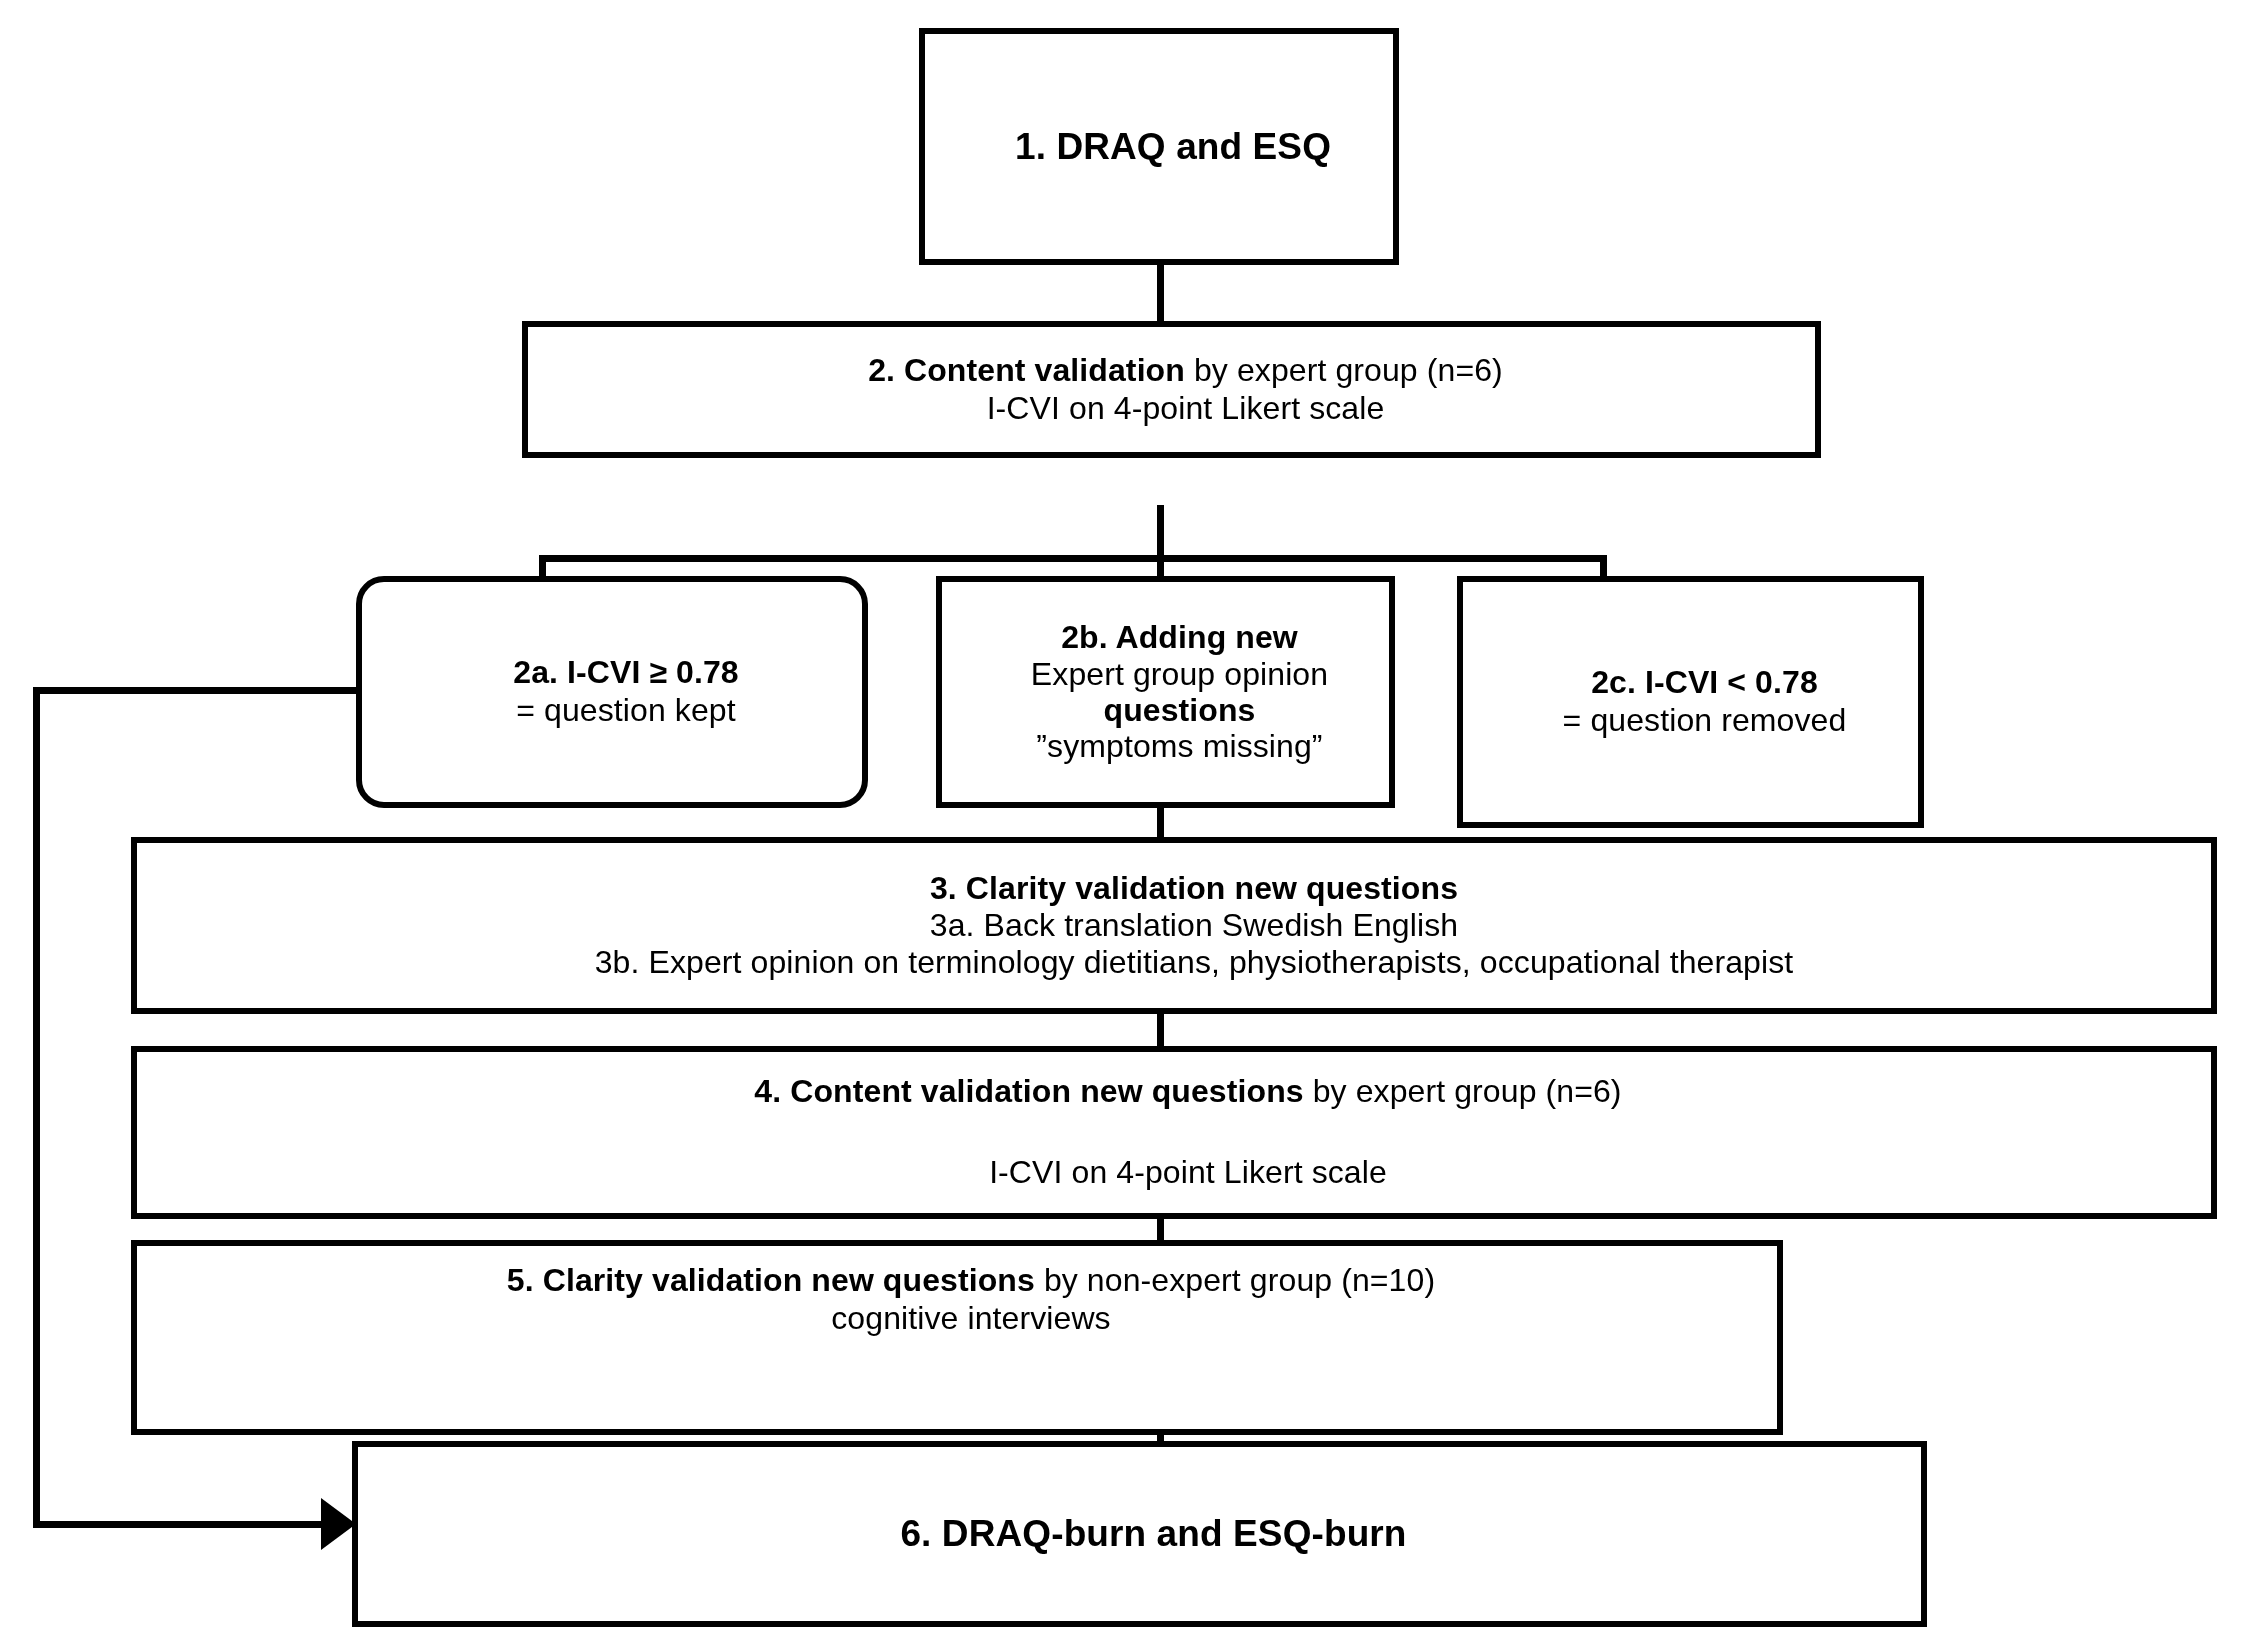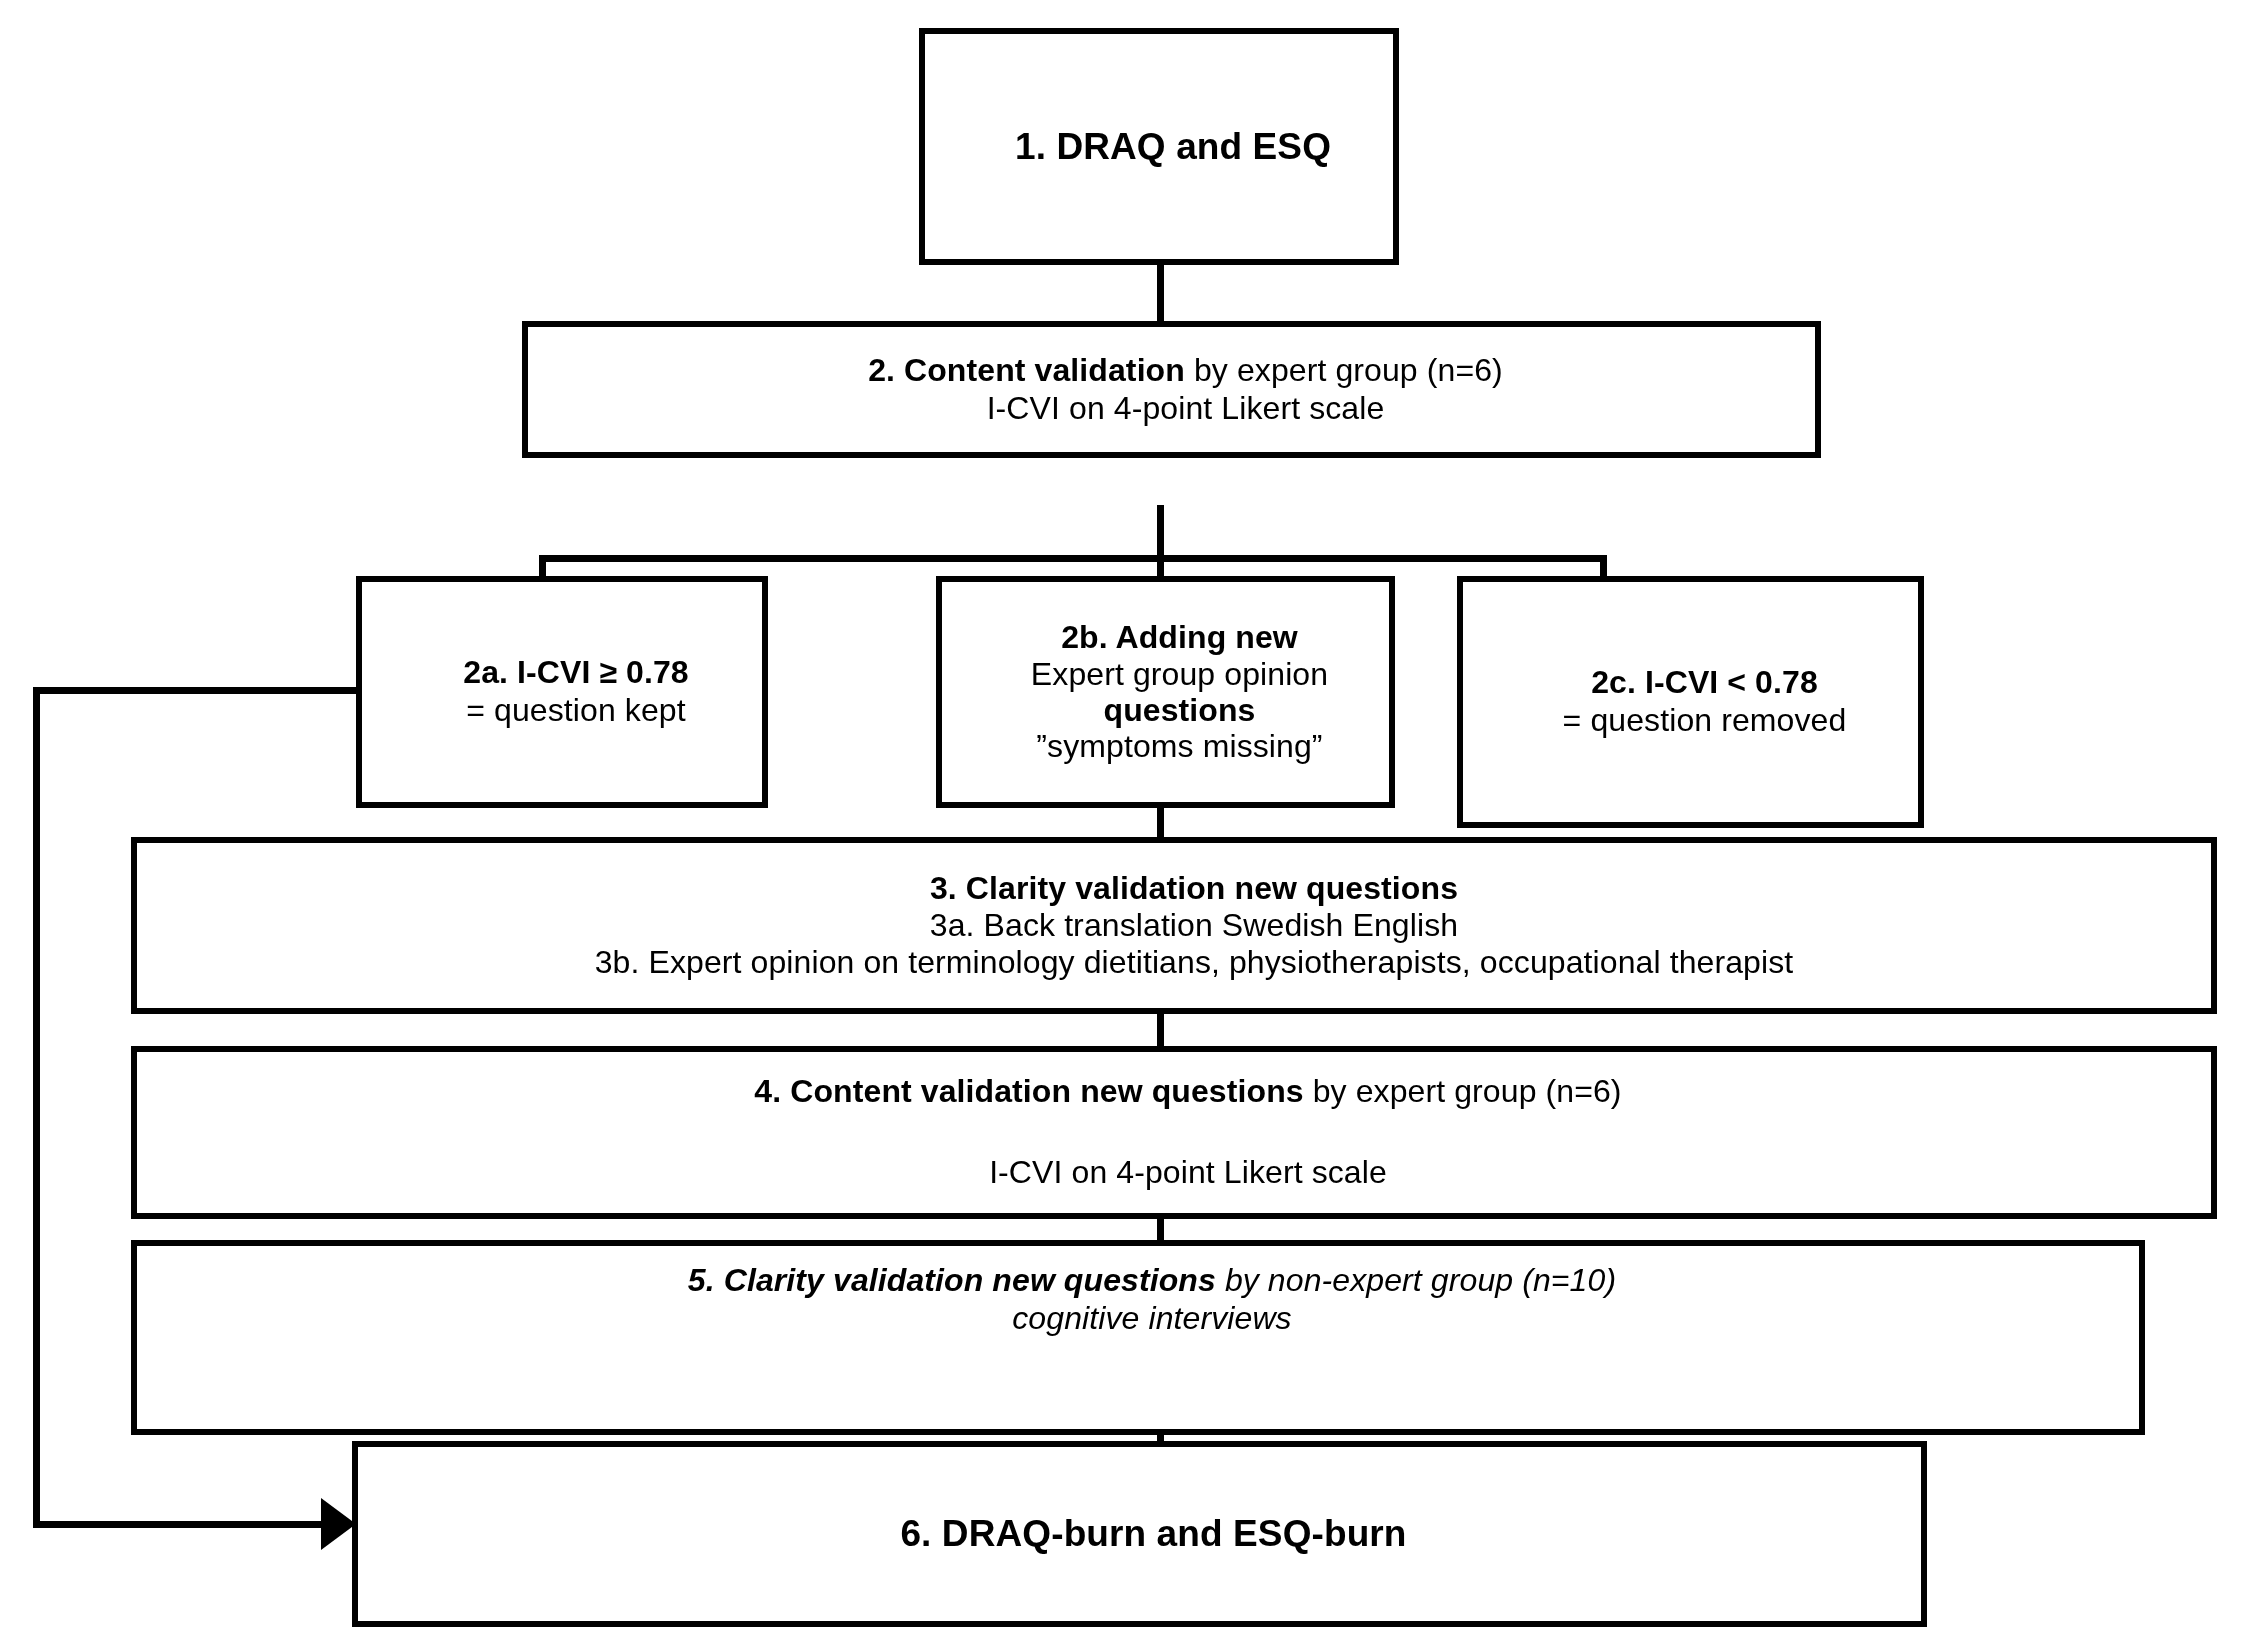--- a/index.html
+++ b/index.html
@@ -39,26 +39,26 @@
     letter-spacing: 0.1px;
     white-space: nowrap;
     padding-left: 28px;
   }
   .node .line.b { font-weight: 700; }
   .node .line .bold { font-weight: 700; }
 
   
   #node-1  { left: 919px; top: 28px;   width: 480px;  height: 237px; }
   #node-2  { left: 522px;  top: 321px;  width: 1299px; height: 137px; }
-  #node-2a { left: 356px;  top: 576px;  width: 412px;  height: 232px; }
+  #node-2a { left: 356px;  top: 576px;  width: 512px;  height: 232px; border-radius: 28px; }
   #node-2b { left: 936px; top: 576px;  width: 459px;  height: 232px; }
   #node-2c { left: 1457px; top: 576px;  width: 467px;  height: 252px; }
   #node-3  { left: 131px;  top: 837px; width: 2086px; height: 177px; }
   #node-4  { left: 131px;  top: 1046px; width: 2086px; height: 173px; }
-  #node-5  { left: 131px;  top: 1240px; width: 2014px; height: 195px; font-style: italic; }
+  #node-5  { left: 131px;  top: 1240px; width: 1652px; height: 195px; }
   #node-6  { left: 352px;  top: 1441px; width: 1575px; height: 186px; }
 
   #node-1 .line  { font-size: 37px; }
   #node-6 .line  { font-size: 37px; }
   #node-2b .line { font-size: 32px; line-height: 1.14; }
   #node-3 .line  { font-size: 32px; line-height: 1.16; margin-left: 12px; }
 
   
   .conn {
     position: absolute;

